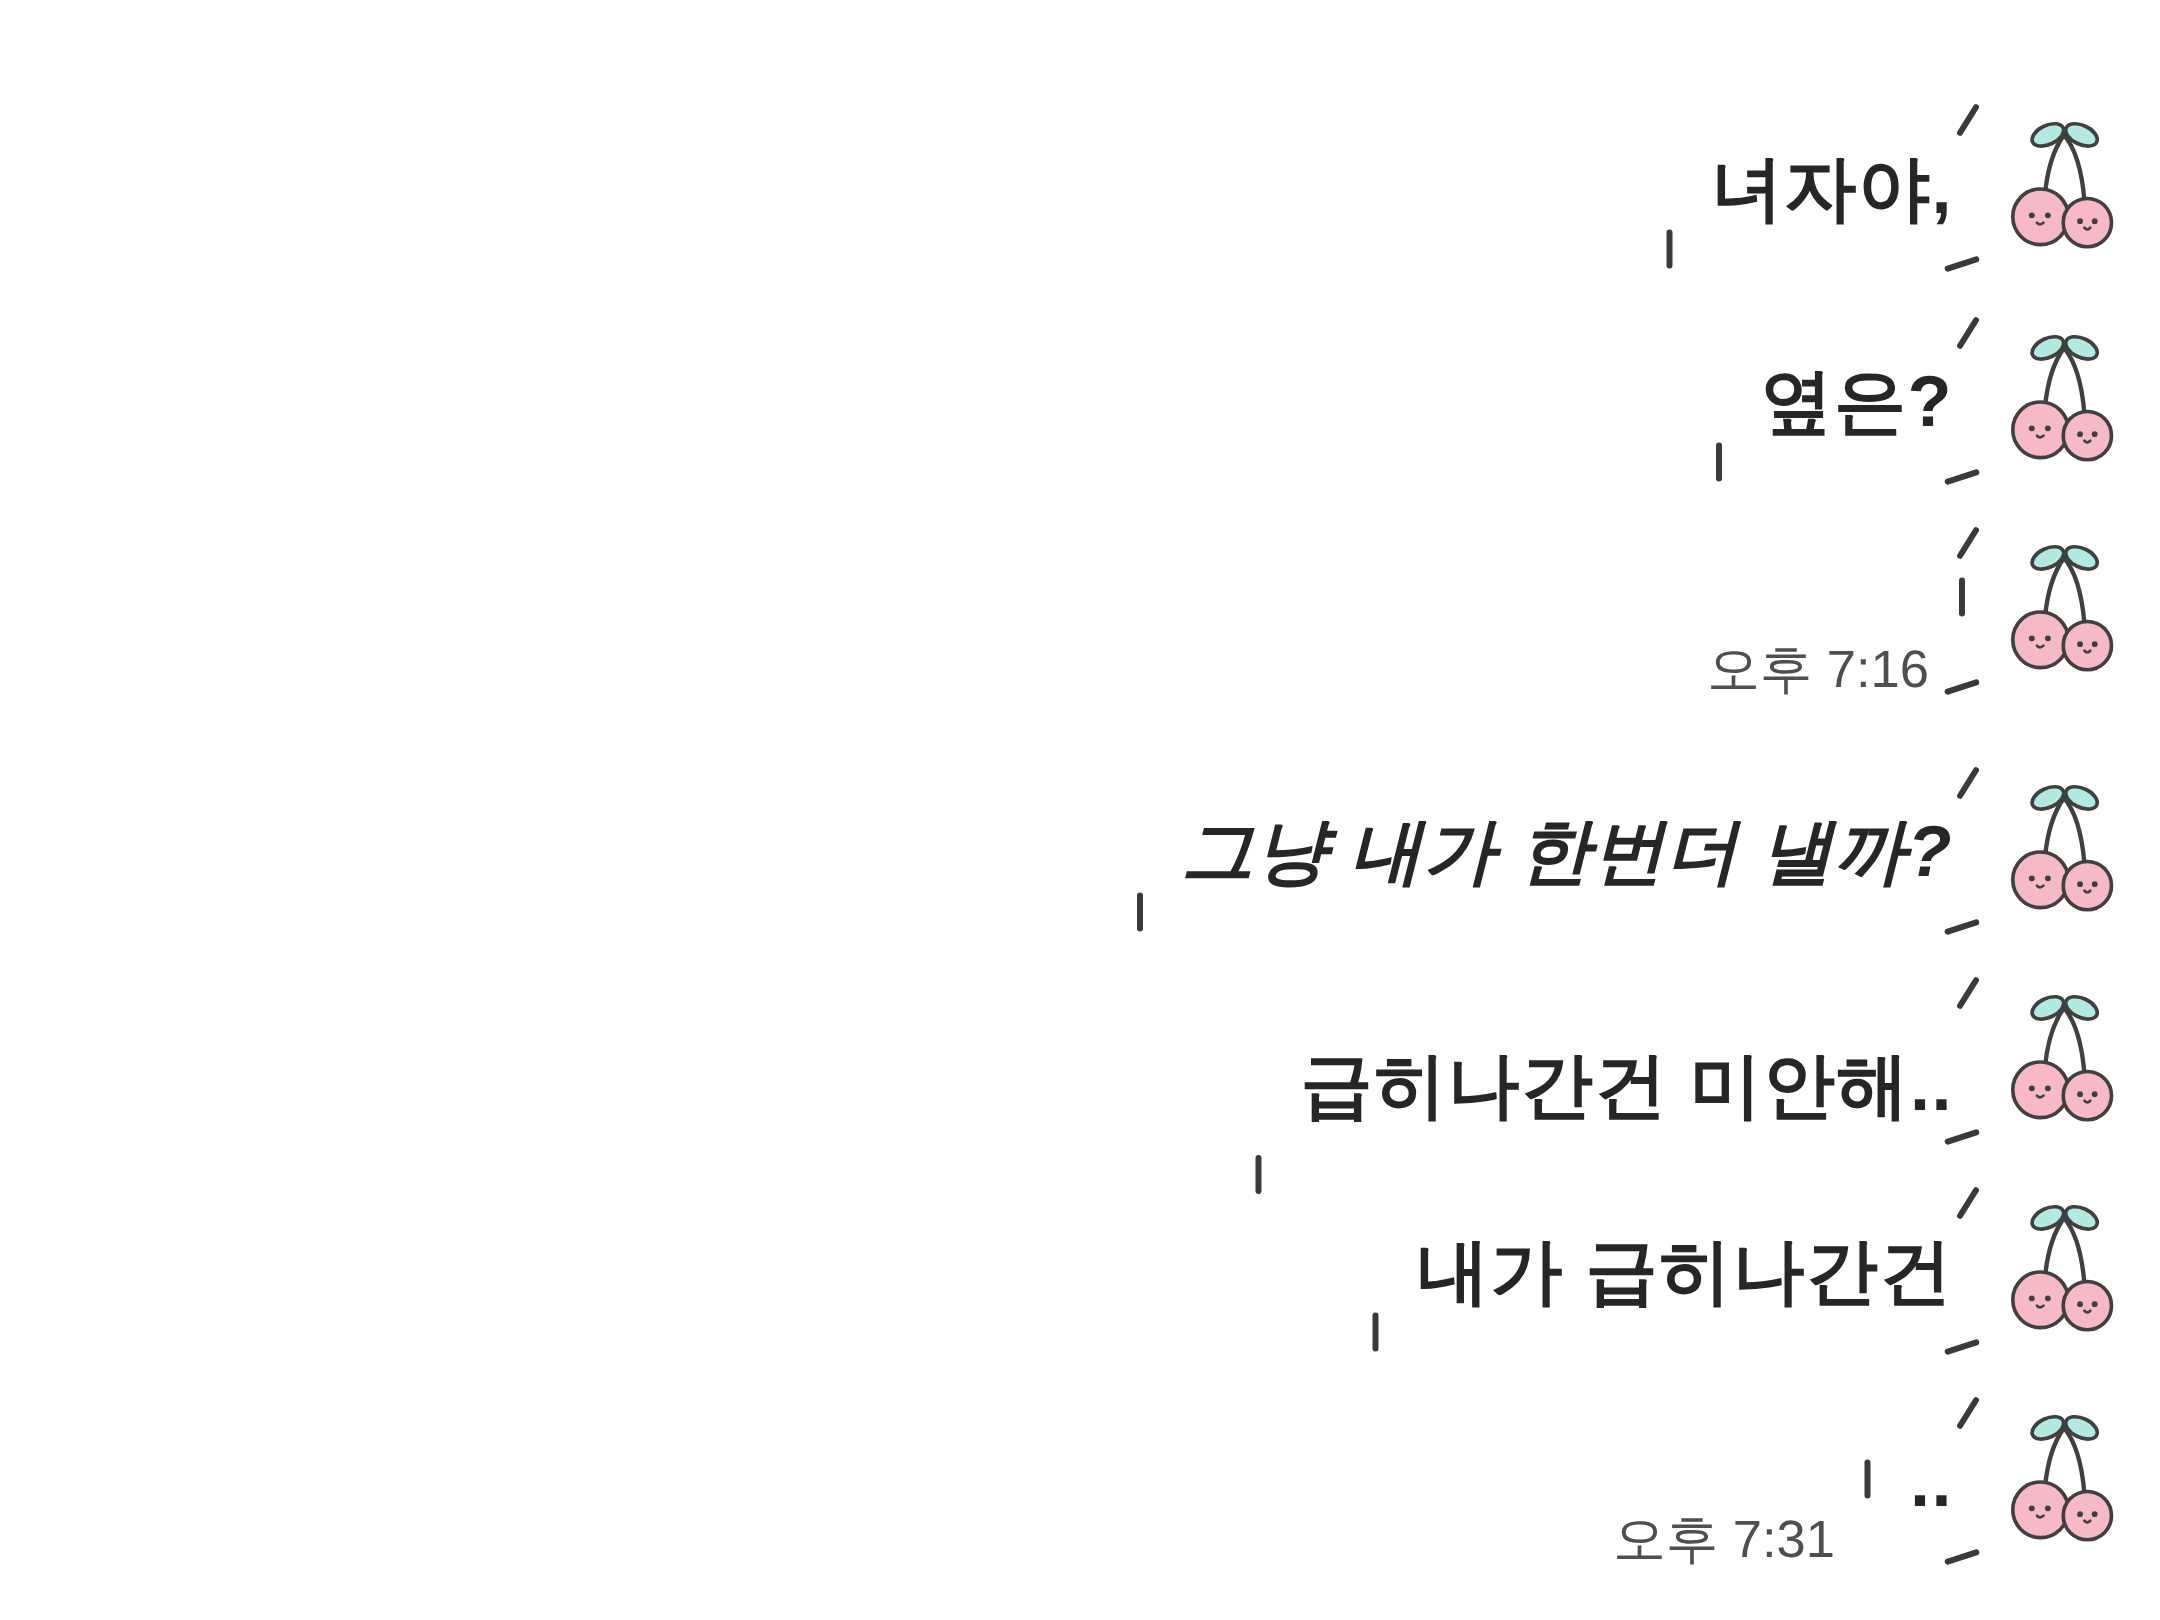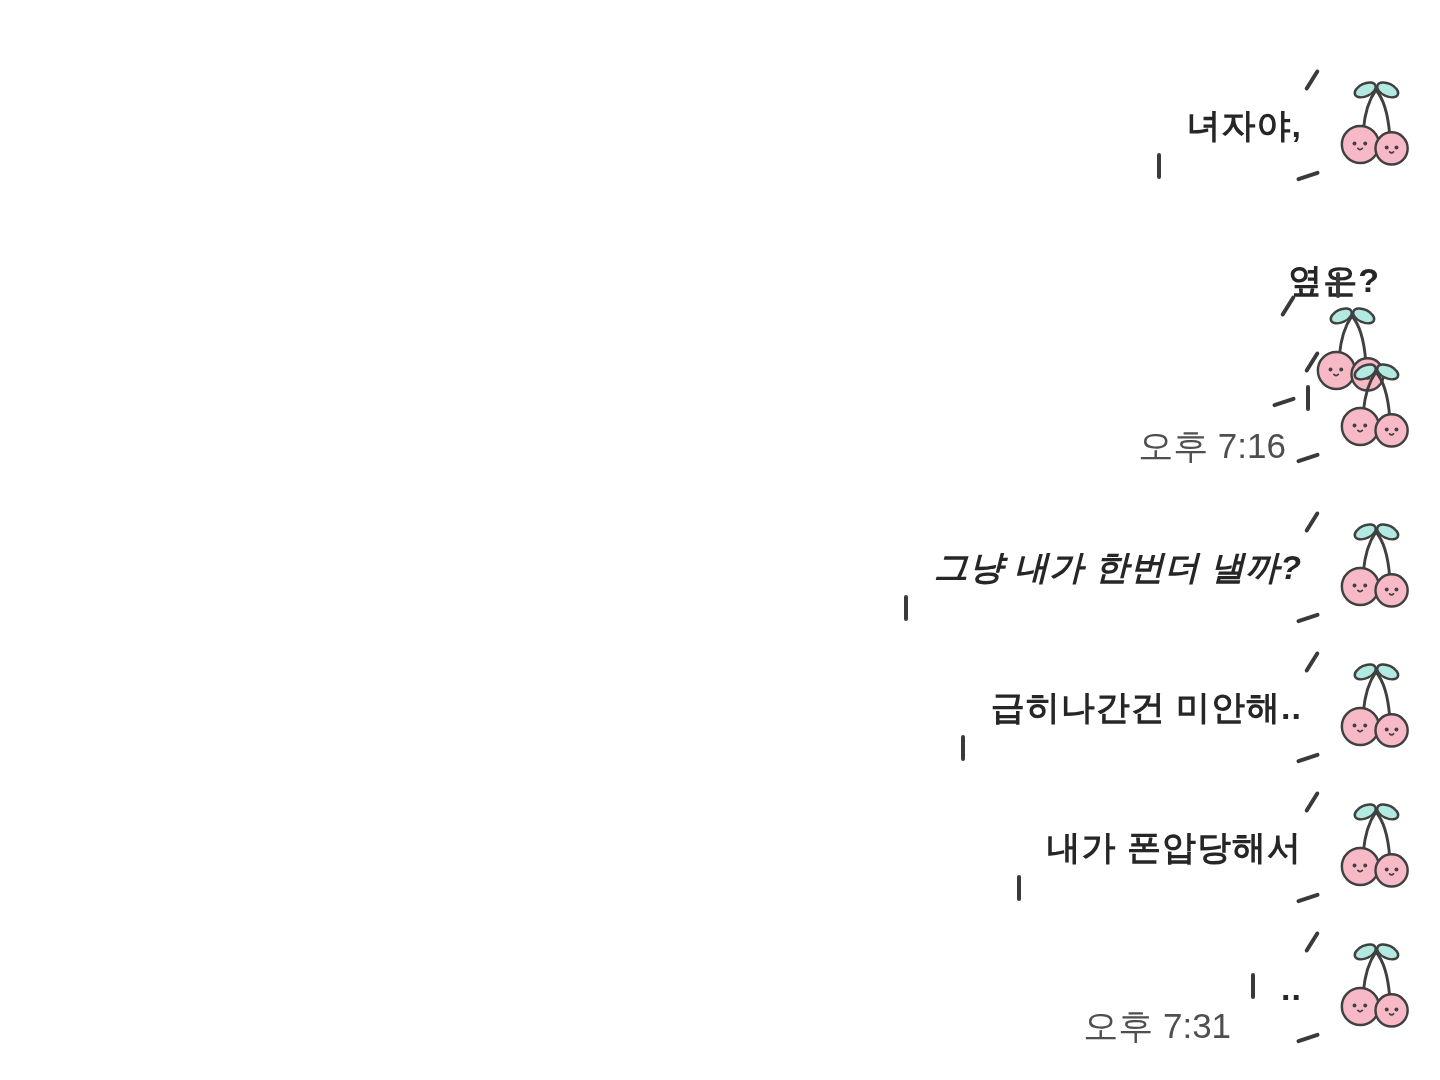--- a/index.html
+++ b/index.html
@@ -20,21 +20,21 @@
   }
   .page{position:relative;width:1440px;height:1080px;background:var(--bg);}
   .msg-row{
     position:absolute;
     right:26px;
     display:flex;
     align-items:center;
     height:96px;
   }
   .msg-text{
-    font-size:34px;
+    font-size:48px;
     font-weight:700;
     color:var(--msg-text);
     letter-spacing:1px;
     margin-right:34px;
     white-space:nowrap;
   }
   .time{
     font-size:35px;
     font-weight:400;
     color:var(--time-text);
@@ -70,24 +70,24 @@
   .mark-bottom{
     position:absolute;
     left:-40px;bottom:-4px;
     width:24px;height:4px;
     background:var(--mark);
     border-radius:2px;
     transform:rotate(-18deg);
   }
   
   .r1{top:78px;}
-  .r2{top:232px;flex-direction:column;}
+  .r2{top:220px;}
   .r3{top:360px;}
   .r4{top:520px;font-style:italic;}
-  .r5{top:660px;}
+  .r5{top:660px;align-items:flex-end;}
   .r6{top:800px;}
   .r7{top:940px;}
 </style>
 </head>
 <body>
 
 <div class="page">
 
   <div class="msg-row r1">
     <span class="tick tick-low"></span>
@@ -204,21 +204,21 @@
     <path d="M22.5 71 q2 2.4 4.5 0" fill="none" stroke="var(--outline)" stroke-width="1.8" stroke-linecap="round"></path>
     <circle cx="52" cy="70" r="2" fill="var(--outline)"></circle>
     <circle cx="62" cy="70" r="2" fill="var(--outline)"></circle>
     <path d="M55 74.5 q2 2.2 4 0" fill="none" stroke="var(--outline)" stroke-width="1.8" stroke-linecap="round"></path>
   </svg>
 </div>
   </div>
 
   <div class="msg-row r6">
     <span class="tick tick-low"></span>
-    <span class="msg-text">내가 폰압당해서</span>
+    <span class="msg-text">내가 급히나간건</span>
     <div class="cherry">
       <span class="mark-top"></span>
       <span class="mark-bottom"></span>
 
   <svg viewBox="0 0 80 96" aria-hidden="true">
     <path d="M28 52 C30 30 36 18 41 11" fill="none" stroke="var(--outline)" stroke-width="3" stroke-linecap="round"></path>
     <path d="M55 56 C53 32 47 18 41 11" fill="none" stroke="var(--outline)" stroke-width="3" stroke-linecap="round"></path>
     <ellipse cx="30" cy="11" rx="11.5" ry="6.5" fill="var(--mint)" stroke="var(--outline)" stroke-width="2.5" transform="rotate(-25 30 11)"></ellipse>
     <ellipse cx="53" cy="11" rx="11.5" ry="6.5" fill="var(--mint)" stroke="var(--outline)" stroke-width="2.5" transform="rotate(25 53 11)"></ellipse>
     <circle cx="25" cy="67" r="19" fill="var(--pink)" stroke="var(--outline)" stroke-width="2.5"></circle>

